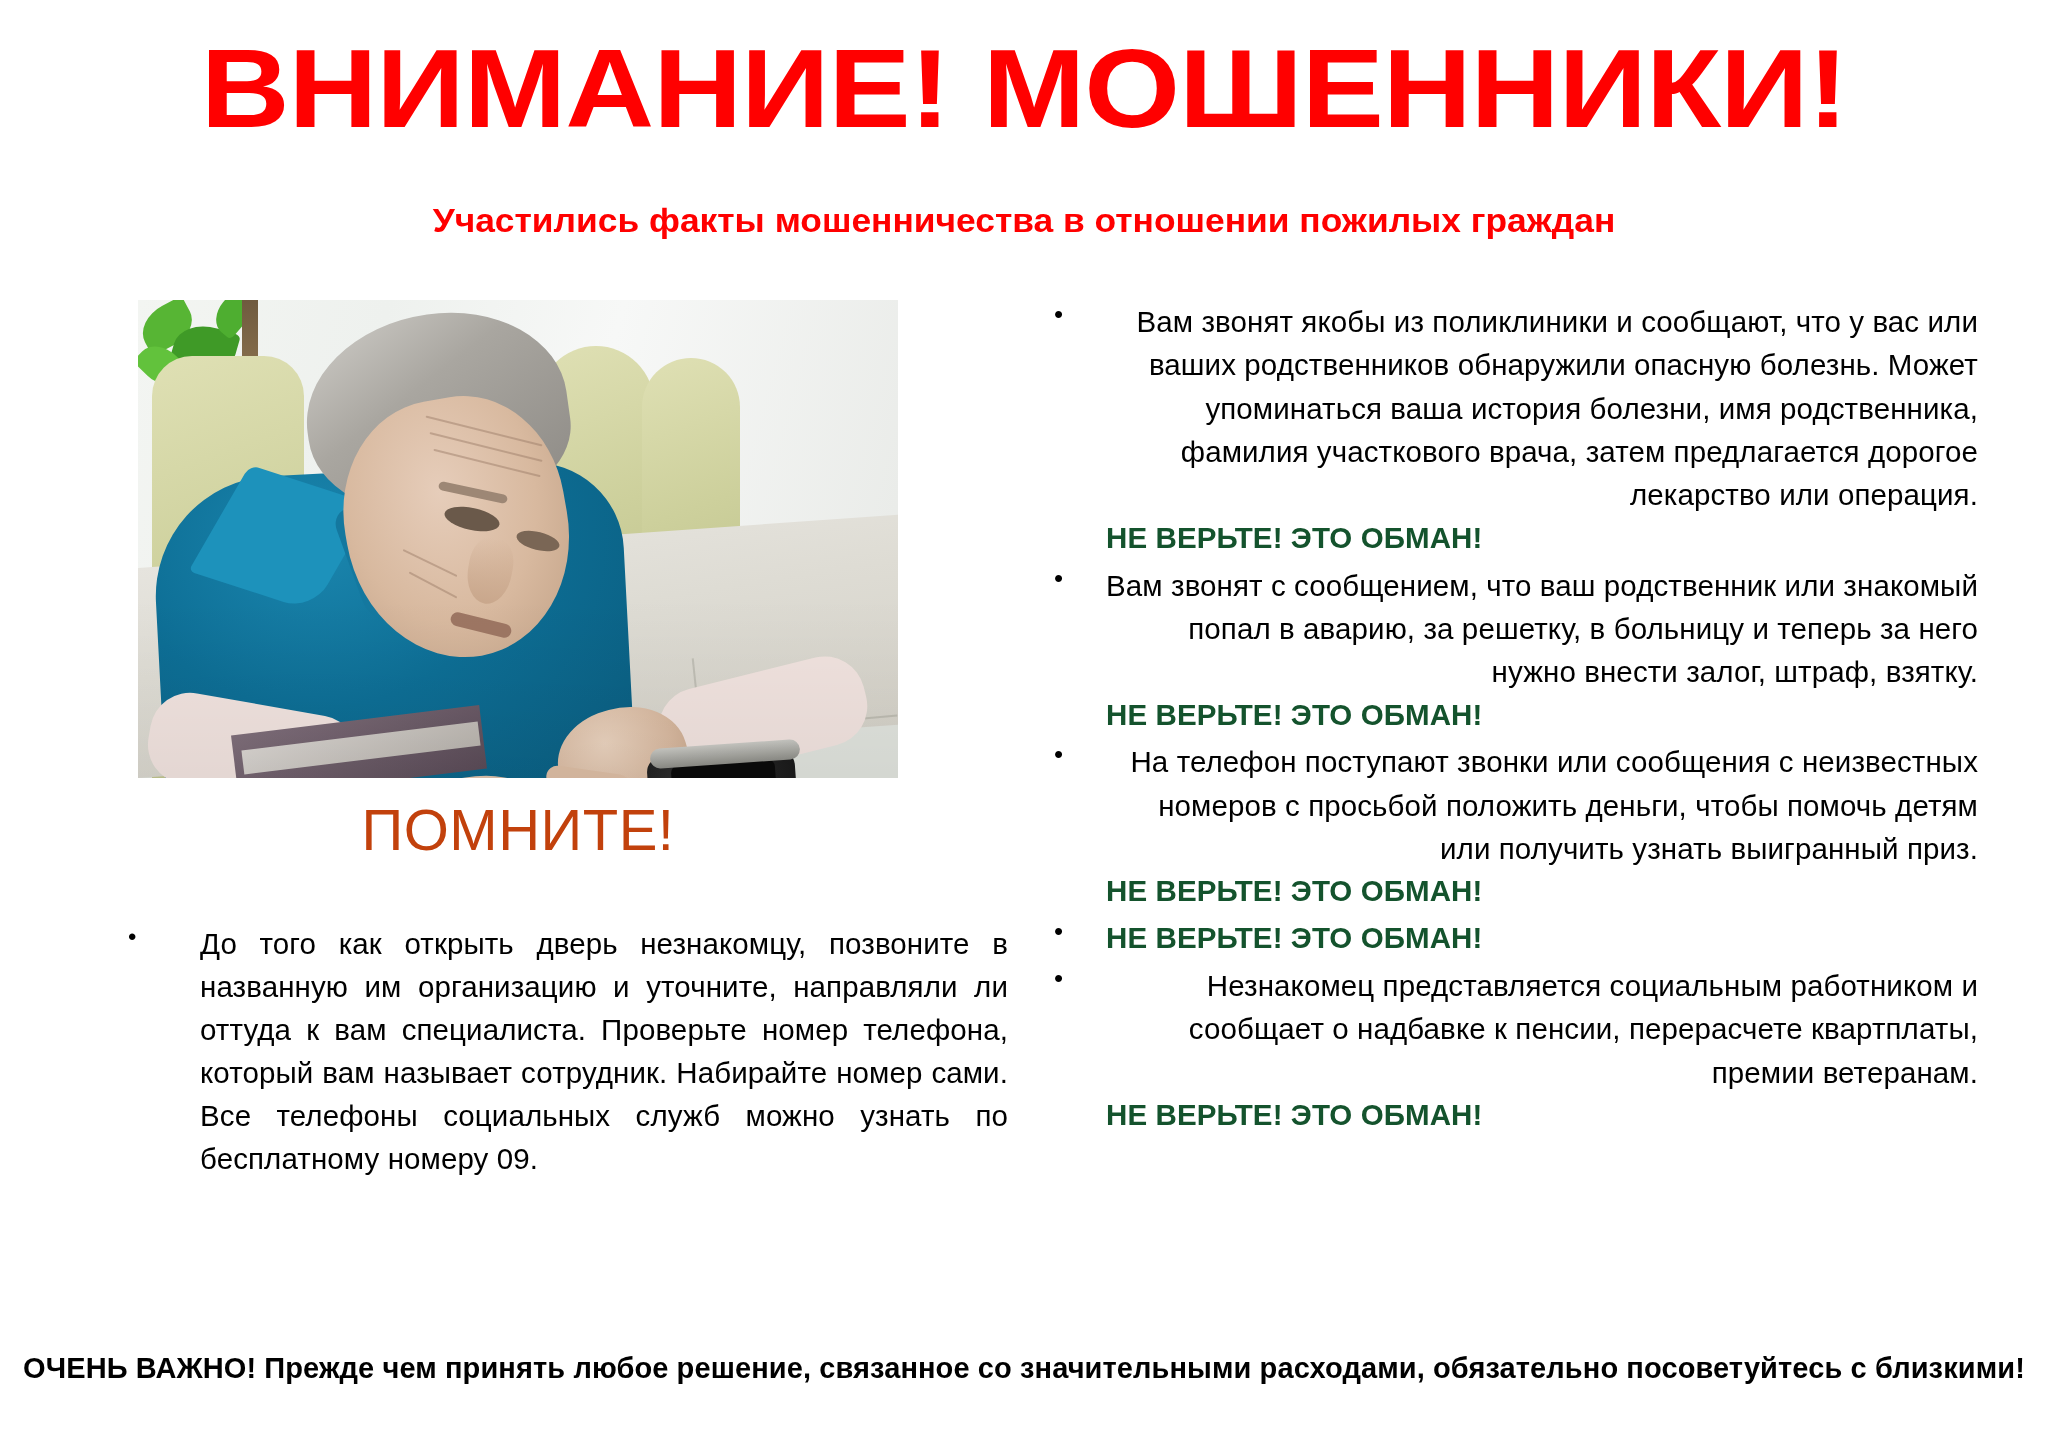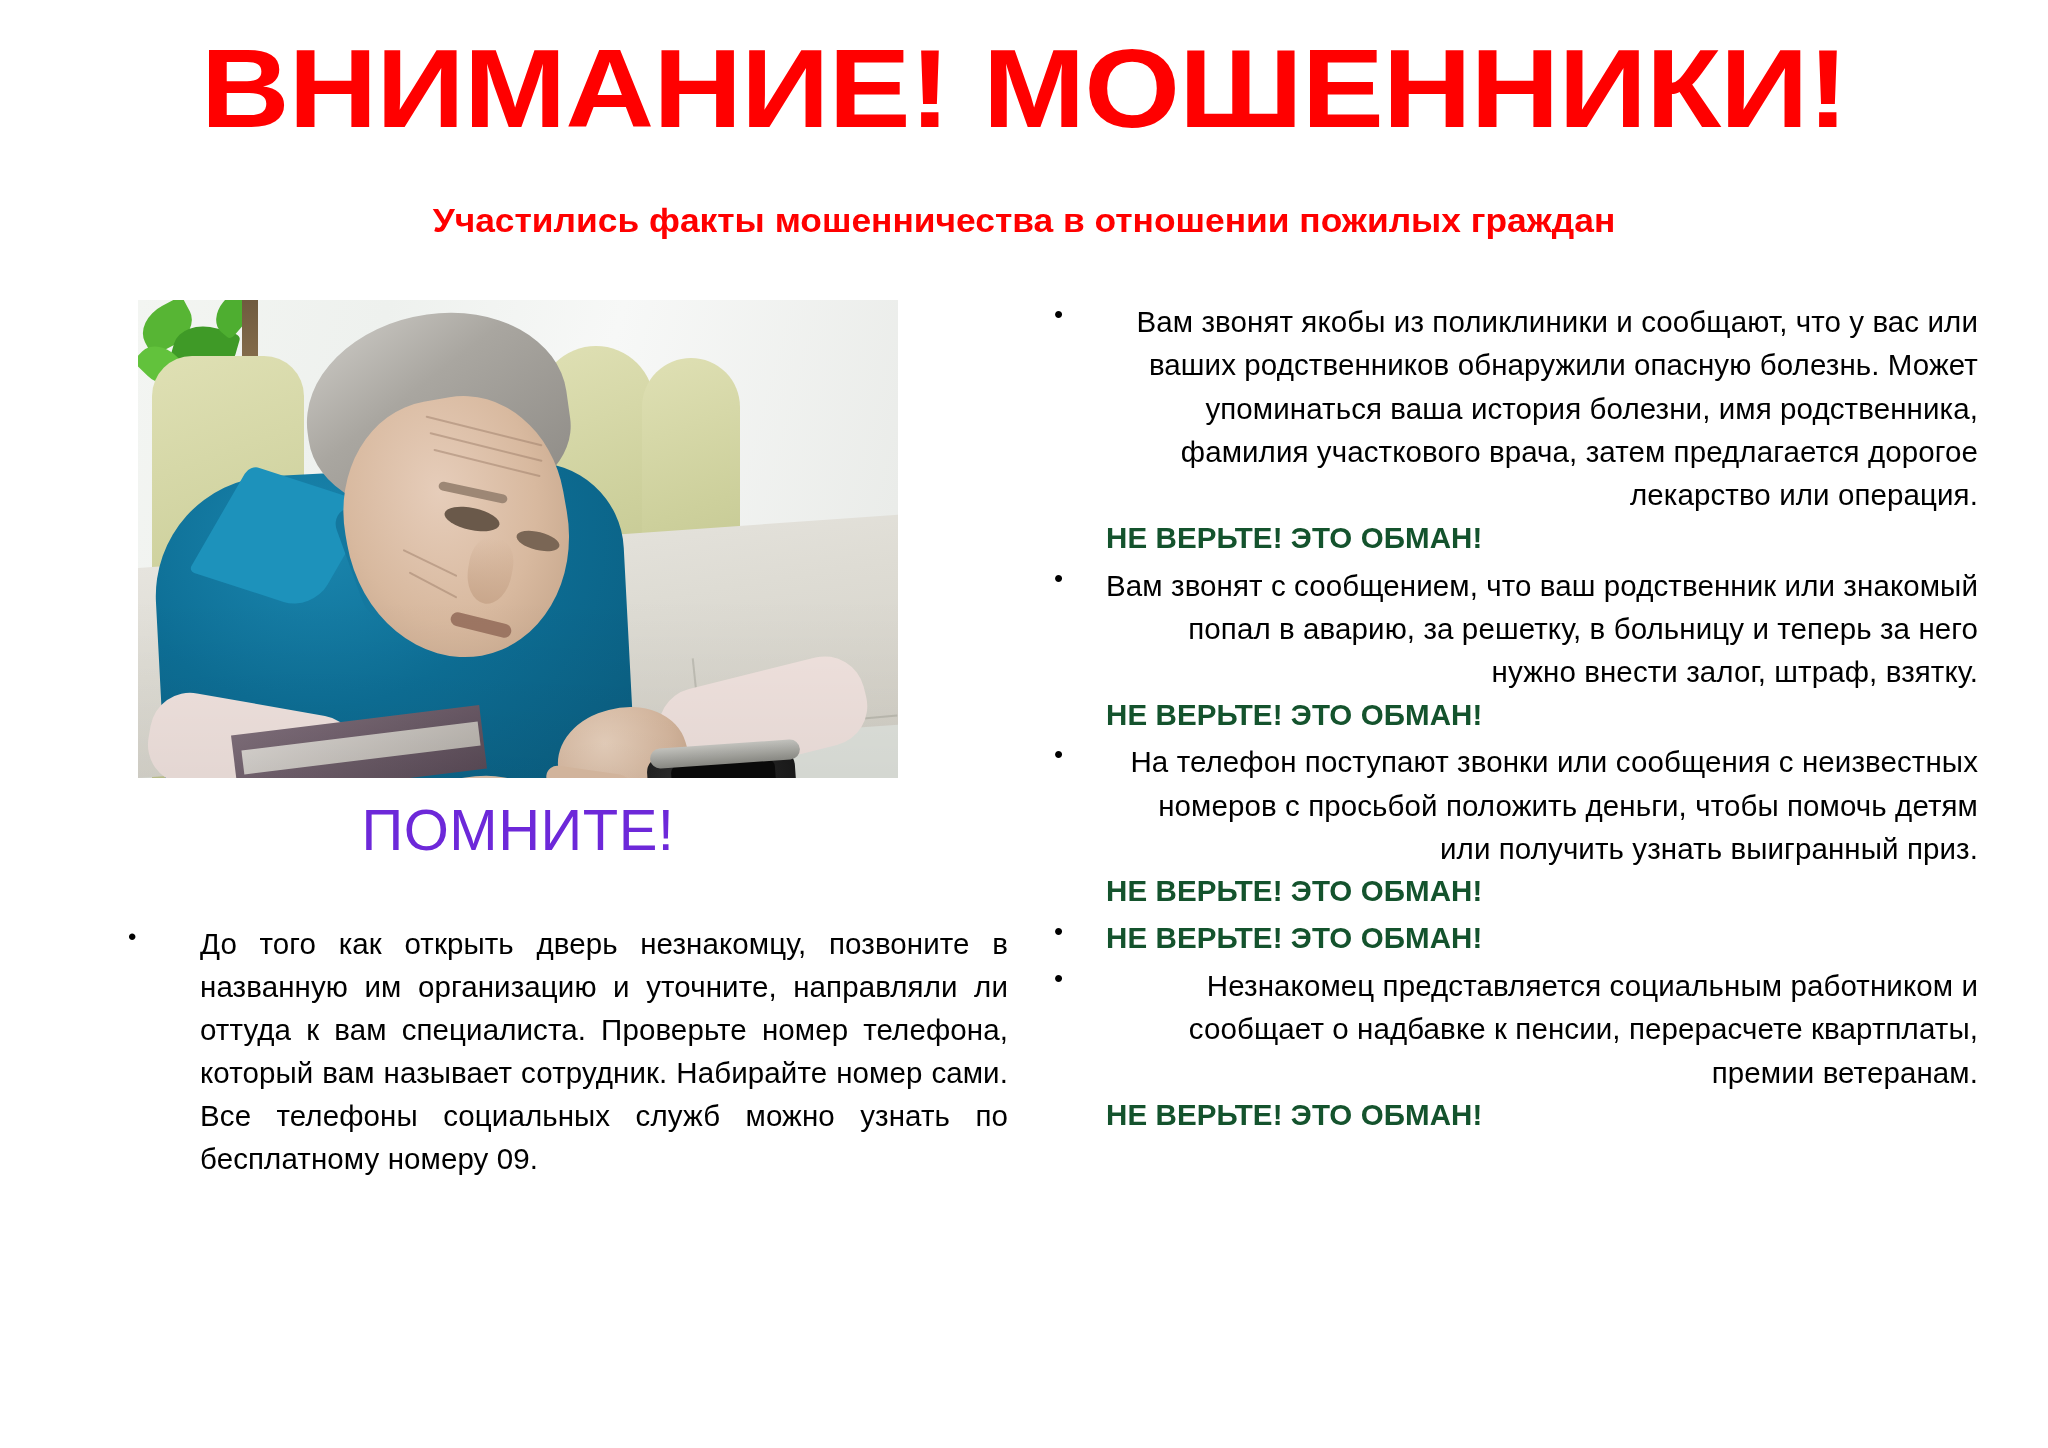--- a/index.html
+++ b/index.html
@@ -258,21 +258,21 @@
     position: absolute;
     top: 800px;
     left: 138px;
     width: 760px;
     text-align: center;
     font-family: "Liberation Sans Narrow", "Liberation Sans", sans-serif;
     font-weight: 400;
     font-size: 58px;
     line-height: 1.05;
     letter-spacing: 0.5px;
-    color: #6d28d9;
+    color: #c2410c;
   }
 
   
   .col-left {
     position: absolute;
     left: 128px;
     top: 922px;
     width: 880px;
   }
   .col-right {
@@ -447,14 +447,15 @@
       </li>
 
       <li>
         <div class="btext">Незнакомец представляется социальным работником и сообщает о надбавке к пенсии, перерасчете квартплаты, премии ветеранам.</div>
         <span class="warn">НЕ ВЕРЬТЕ! ЭТО ОБМАН!</span>
       </li>
 
     </ul>
   </div>
 
+  <div class="footer">ОЧЕНЬ ВАЖНО! Прежде чем принять любое решение, связанное со значительными расходами, обязательно посоветуйтесь с близкими!</div>
 
 </div>
 
 </body></html>

